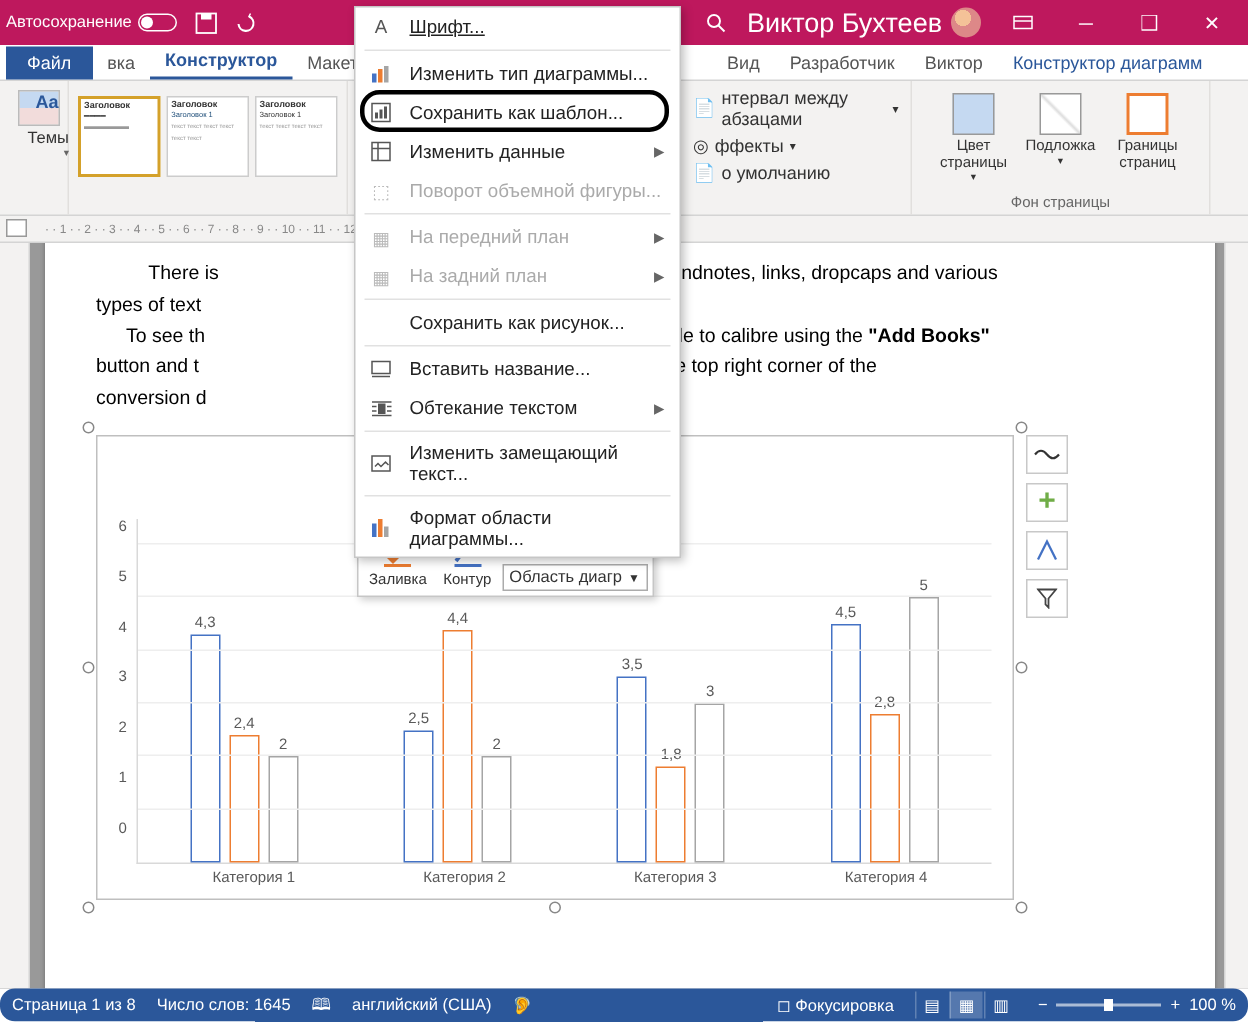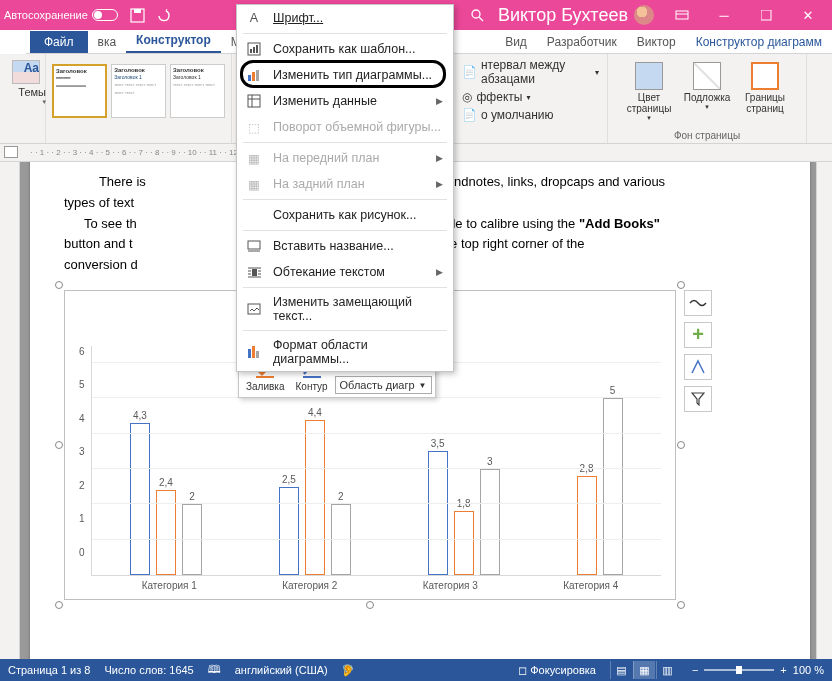--- a/index.html
+++ b/index.html
@@ -1,30 +1,30 @@
 <!DOCTYPE html>
 <html><head>
 <meta charset="utf-8">
 <style>
   * { box-sizing: border-box; margin: 0; padding: 0; font-family: 'Segoe UI', Tahoma, sans-serif; }
   body { width: 832px; height: 681px; background: #fff; overflow: hidden; font-size: 12px; color: #333; position: relative; }
   
-  .title-bar { height: 30px; background: #ec4899; color: #fff; display: flex; align-items: center; padding: 12px 4px; }
+  .title-bar { height: 30px; background: #be185d; color: #fff; display: flex; align-items: center; padding: 12px 4px; }
   .title-bar .autosave { display: flex; align-items: center; gap: 4px; font-size: 11px; }
   .switch { width: 26px; height: 12px; border: 1px solid #fff; border-radius: 6px; position: relative; }
   .switch::after { content: ''; position: absolute; width: 8px; height: 8px; background: #fff; border-radius: 50%; left: 1px; top: 1px; }
   .qat { display: flex; gap: 10px; margin-left: 12px; }
   .qat-icon { width: 16px; height: 16px; display: flex; align-items: center; justify-content: center; }
   .title-bar .spacer { flex: 1; }
   .title-bar .user { display: flex; gap: 6px; font-size: 18px; }
   .avatar { width: 20px; height: 20px; border-radius: 50%; background: radial-gradient(circle at 40% 35%, #f4c298 30%, #d88 31%); }
   .win-controls { display: flex; gap: 2px; margin-left: 8px; }
   .win-btn { width: 40px; height: 30px; display: flex; align-items: center; justify-content: center; color: #fff; font-size: 13px; }
   
-  .ribbon-tabs { height: 24px; background: #fff; border-bottom: 1px solid #d4d4d4; display: flex; align-items: flex-end; padding-left: 4px; font-size: 12px; margin-left: 26px; }
+  .ribbon-tabs { height: 24px; background: #fff; border-bottom: 1px solid #d4d4d4; display: flex; align-items: flex-end; padding-left: 4px; font-size: 12px; }
   .ribbon-tabs .tab { padding: 4px 10px; color: #555; cursor: pointer; white-space: nowrap; }
   .ribbon-tabs .tab.file { background: #2b579a; color: #fff; padding: 4px 14px; }
   .ribbon-tabs .tab.active { border-bottom: 2px solid #2b579a; color: #2b579a; font-weight: 600; }
   .ribbon-tabs .tab.context { color: #2b579a; }
   
   .ribbon { height: 90px; background: #f3f2f1; border-bottom: 1px solid #d4d4d4; display: flex; position: relative; }
   .ribbon-group { border-right: 1px solid #e1dfdd; padding: 4px 6px; display: flex; flex-direction: column; }
   .ribbon-group .label { font-size: 10px; color: #666; text-align: center; margin-top: auto; }
   .themes-btn { width: 40px; text-align: right; font-size: 11px; }
   .themes-btn .icon { width: 28px; height: 24px; margin: 2px auto; border: 1px solid #bbb; background: linear-gradient(#c5d9f1 50%, #f2dcdb 50%); position: relative; }
@@ -78,21 +78,21 @@
   .cm-item.disabled .cm-icon { color: #bbb; }
   .cm-sep { height: 1px; background: #e1e1e1; margin: 2px 6px; }
   .cm-arrow { margin-left: auto; color: #666; font-size: 9px; }
   .cm-highlight { position: absolute; left: 240px; top: 60px; width: 206px; height: 28px; border: 3px solid #000; border-radius: 13px; z-index: 101; pointer-events: none; }
   
   .mini-toolbar { position: absolute; left: 238px; top: 356px; background: #fff; border: 1px solid #c6c6c6; box-shadow: 2px 2px 5px rgba(0,0,0,.2); display: flex; align-items: flex-end; padding: 3px; gap: 3px; font-size: 10px; z-index: 99; }
   .mini-btn { text-align: center; padding: 2px 4px; }
   .mini-btn .micon { width: 22px; height: 18px; margin: 0 auto 1px; }
   .mini-combo { border: 1px solid #ababab; padding: 2px 4px; font-size: 11px; display: flex; align-items: center; gap: 4px; }
   
-  .status-bar { position: absolute; left: 0; right: 0; bottom: 0; height: 22px; background: #2b579a; color: #fff; display: flex; align-items: center; padding: 0 8px; font-size: 11px; gap: 14px; }
+  .status-bar { position: absolute; left: 0; right: 0; bottom: 0; height: 22px; background: #2b579a; color: #fff; display: flex; align-items: center; padding: 0 8px; font-size: 11px; gap: 14px; border-radius: 10px; }
   .status-bar .spacer { flex: 1; }
   .view-btns { display: flex; gap: 1px; }
   .view-btn { width: 22px; height: 18px; display: flex; align-items: center; justify-content: center; border-left: 1px solid rgba(255,255,255,.25); }
   .zoom { display: flex; align-items: center; gap: 6px; }
   .zoom .track { width: 70px; height: 2px; background: rgba(255,255,255,.6); position: relative; }
   .zoom .thumb { position: absolute; left: 50%; top: -3px; width: 6px; height: 8px; background: #fff; margin-left: -3px; }
   
   .scrollbar-v { position: absolute; right:0; top:162px; bottom:22px; width:16px; background:#f3f2f1; border-left:1px solid #d4d4d4;}
   
   svg { display: block; }
@@ -292,20 +292,23 @@
                     <div class="dl">3,5</div>
                   </div>
                   <div class="bar" style="height: 63.6px; border-color: rgb(237, 125, 49);">
                     <div class="dl">1,8</div>
                   </div>
                   <div class="bar" style="height: 106px; border-color: rgb(165, 165, 165);">
                     <div class="dl">3</div>
                   </div>
                 </div>
                 <div class="cat">
+                  <div class="bar" style="height: 159px; border-color: rgb(68, 114, 196);">
+                    <div class="dl">4,5</div>
+                  </div>
                   <div class="bar" style="height: 98.9333px; border-color: rgb(237, 125, 49);">
                     <div class="dl">2,8</div>
                   </div>
                   <div class="bar" style="height: 176.667px; border-color: rgb(165, 165, 165);">
                     <div class="dl">5</div>
                   </div>
                 </div>
               </div>
           <div class="grid-line" style="bottom: 35.3333px;"></div>
               <div class="grid-line" style="bottom: 70.6667px;"></div>
@@ -329,38 +332,38 @@
 <div class="scrollbar-v"></div>
 
 <div class="context-menu">
   <div class="cm-item">
       <span class="cm-icon">A</span>
       <span><u>Шрифт...</u></span>
     </div>
   <div class="cm-sep"></div>
   <div class="cm-item">
       <span class="cm-icon">
+        <svg width="15" height="13">
+          <rect x="1" y="6" width="3" height="6" fill="#4472c4"></rect>
+          <rect x="5" y="3" width="3" height="9" fill="#ed7d31"></rect>
+          <rect x="9" y="1" width="3" height="11" fill="#a5a5a5"></rect>
+        </svg>
+      </span>
+      <span>Изменить тип диаграммы...</span>
+    </div>
+  <div class="cm-item">
+      <span class="cm-icon">
         <svg width="14" height="14">
           <rect x="1" y="1" width="12" height="12" fill="none" stroke="#555"></rect>
           <rect x="3" y="7" width="2" height="4" fill="#555"></rect>
           <rect x="6" y="5" width="2" height="6" fill="#555"></rect>
           <rect x="9" y="3" width="2" height="8" fill="#555"></rect>
         </svg>
       </span>
       <span>Сохранить как шаблон...</span>
-    </div>
-  <div class="cm-item">
-      <span class="cm-icon">
-        <svg width="15" height="13">
-          <rect x="1" y="6" width="3" height="6" fill="#4472c4"></rect>
-          <rect x="5" y="3" width="3" height="9" fill="#ed7d31"></rect>
-          <rect x="9" y="1" width="3" height="11" fill="#a5a5a5"></rect>
-        </svg>
-      </span>
-      <span>Изменить тип диаграммы...</span>
     </div>
   <div class="cm-item">
       <span class="cm-icon">
         <svg width="14" height="14">
           <rect x="1" y="1" width="12" height="12" fill="none" stroke="#555"></rect>
           <line x1="1" y1="5" x2="13" y2="5" stroke="#555"></line>
           <line x1="5" y1="1" x2="5" y2="13" stroke="#555"></line>
         </svg>
       </span>
       <span>Изменить данные</span>

